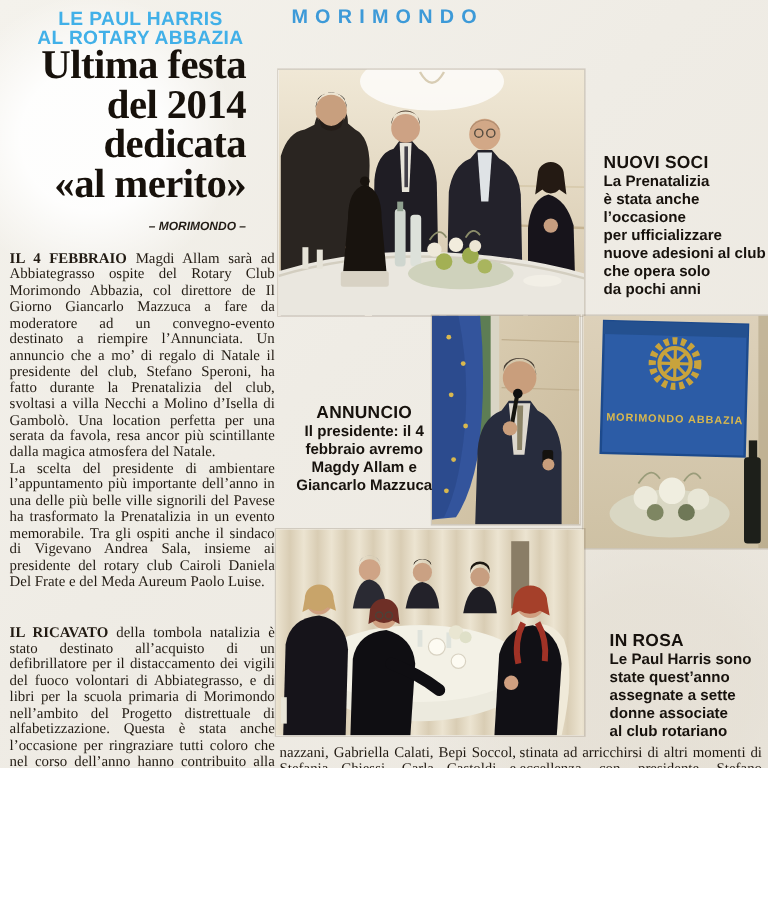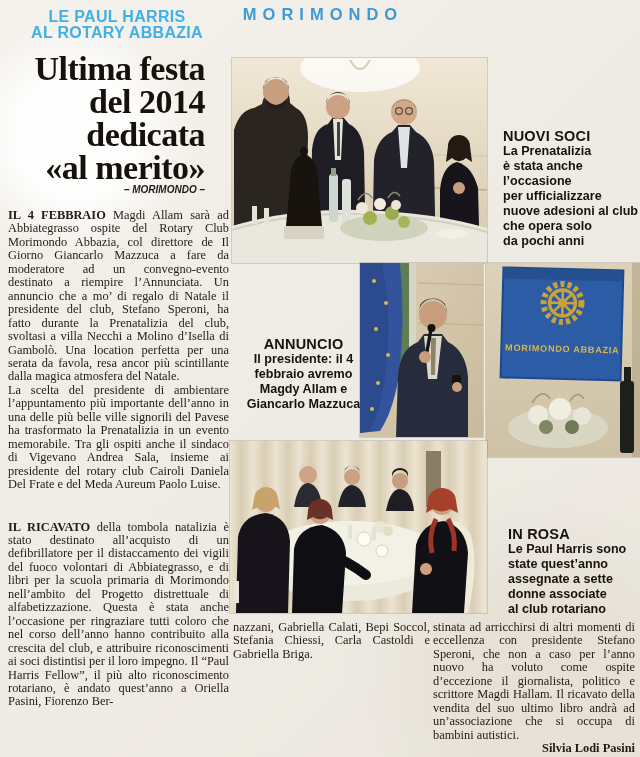--- a/index.html
+++ b/index.html
@@ -1,18 +1,18 @@
 <!DOCTYPE html>
 <html lang="it"><head>
 <meta charset="utf-8">
 <style>
   html,body{margin:0;padding:0;}
   .page{
     position:relative;
-    width:640px;height:757px;
+    width:640px;height:640px;
     margin:0 auto;
     overflow:hidden;
     background:
       radial-gradient(circle at 12% 18%, rgba(255,255,255,.9) 0 60px, rgba(255,255,255,0) 120px),
       radial-gradient(circle at 85% 90%, rgba(226,220,208,.6) 0 80px, rgba(255,255,255,0) 200px),
       linear-gradient(135deg,#f4f2ec 0%,#efece5 45%,#ece8e0 100%);
     font-family:"Liberation Serif",serif;
     color:#201a14;
   }
   .abs{position:absolute;}
@@ -28,21 +28,21 @@
   .masthead{
     left:238px;top:5px;width:170px;
     text-align:center;
     font-family:Liberation Sans, sans-serif;
     font-weight:bold;font-size:16.5px;
     color:#3d9ad8;letter-spacing:6px;
   }
 
   
   .headline{
-    left:0;top:52px;width:205px;
+    left:0;top:38px;width:205px;
     text-align:right;
     font-family:"Liberation Serif",serif;
     font-weight:bold;font-size:34px;line-height:33px;
     letter-spacing:-.5px;color:#17110b;
   }
   .dateline{
     left:0;top:184px;width:205px;
     text-align:right;
     font-family:"Liberation Sans",sans-serif;
     font-style:italic;font-weight:bold;font-size:10px;

